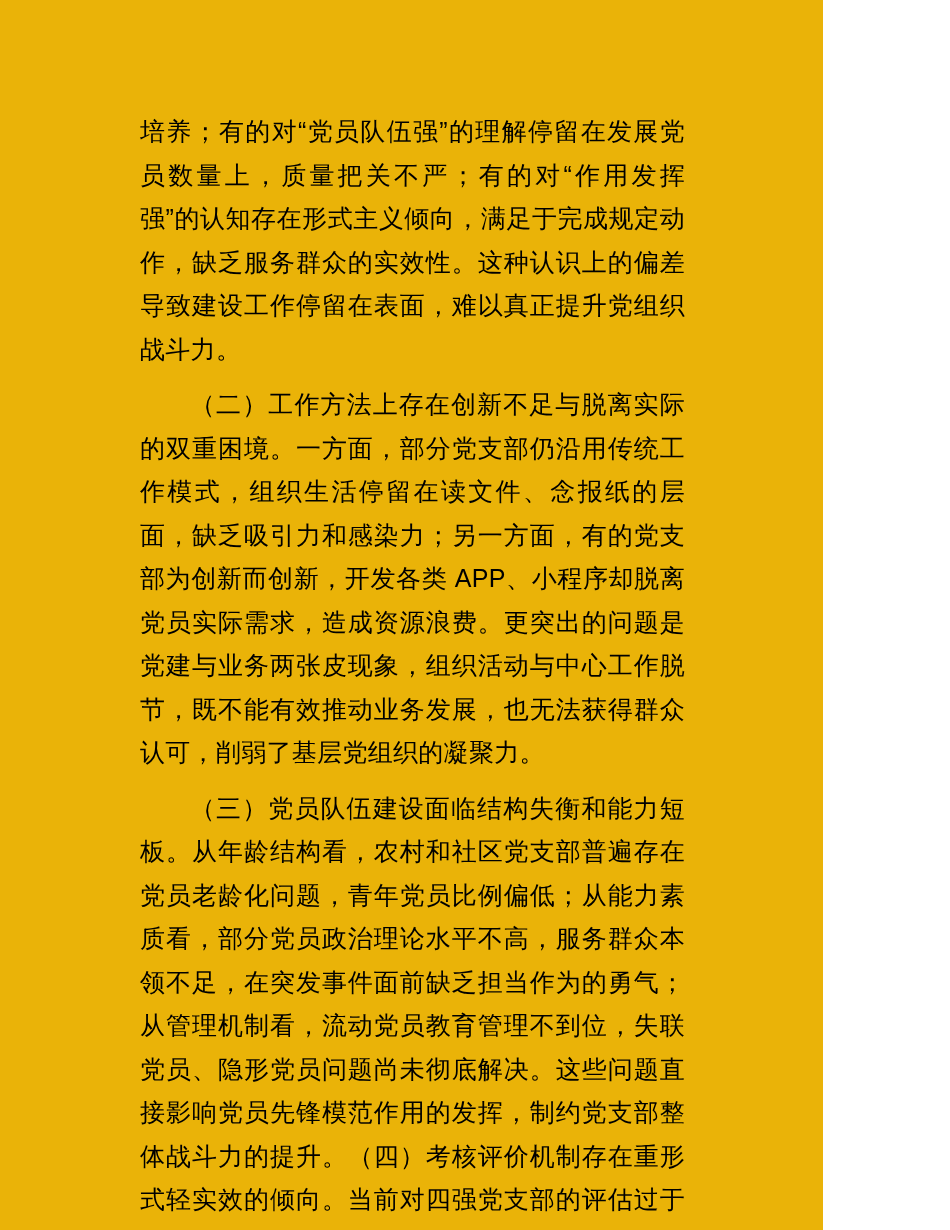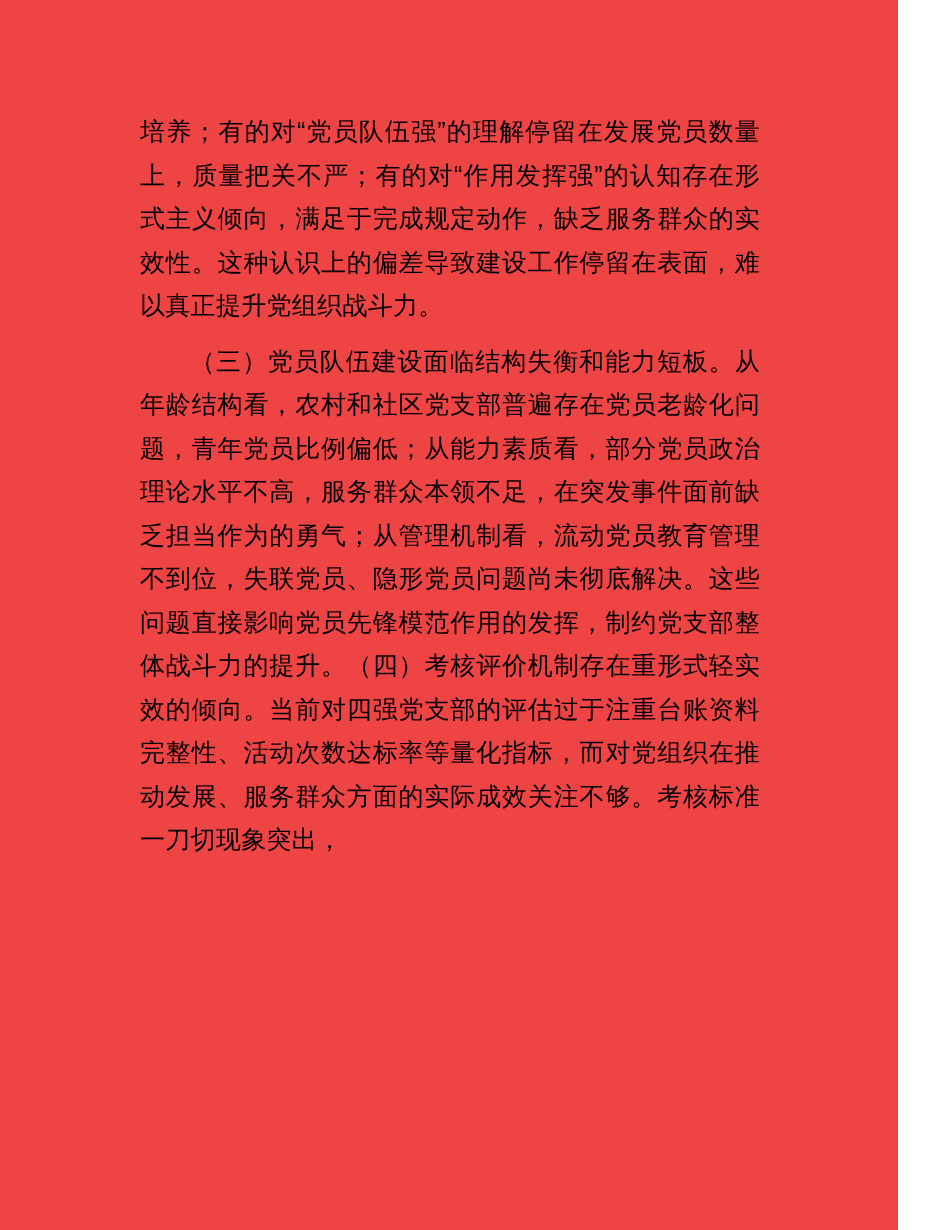--- a/index.html
+++ b/index.html
@@ -3,23 +3,23 @@
 <meta charset="utf-8">
 <style>
   html, body {
     margin: 0;
     padding: 0;
     background: #ffffff;
   }
   .doc-page {
     position: relative;
     box-sizing: border-box;
-    width: 898px;
+    width: 823px;
     height: 1230px;
-    background: #ef4444;
+    background: #eab308;
     padding: 110px 138px 0 140px;
     overflow: hidden;
     font-family: "Liberation Sans", "DejaVu Sans", sans-serif;
     color: #000000;
   }
   .doc-paragraph {
     margin: 0 0 12px 0;
     font-size: 25px;
     line-height: 43.5px;
     letter-spacing: 0.3px;
@@ -31,15 +31,16 @@
   .doc-paragraph.indent {
     text-indent: 2em;
   }
 </style>
 </head>
 <body>
 
 <div class="doc-page">
   <p class="doc-paragraph">培养；有的对“党员队伍强”的理解停留在发展党员数量上，质量把关不严；有的对“作用发挥强”的认知存在形式主义倾向，满足于完成规定动作，缺乏服务群众的实效性。这种认识上的偏差导致建设工作停留在表面，难以真正提升党组织战斗力。</p>
 
+  <p class="doc-paragraph indent">（二）工作方法上存在创新不足与脱离实际的双重困境。一方面，部分党支部仍沿用传统工作模式，组织生活停留在读文件、念报纸的层面，缺乏吸引力和感染力；另一方面，有的党支部为创新而创新，开发各类 APP、小程序却脱离党员实际需求，造成资源浪费。更突出的问题是党建与业务两张皮现象，组织活动与中心工作脱节，既不能有效推动业务发展，也无法获得群众认可，削弱了基层党组织的凝聚力。</p>
 
   <p class="doc-paragraph indent">（三）党员队伍建设面临结构失衡和能力短板。从年龄结构看，农村和社区党支部普遍存在党员老龄化问题，青年党员比例偏低；从能力素质看，部分党员政治理论水平不高，服务群众本领不足，在突发事件面前缺乏担当作为的勇气；从管理机制看，流动党员教育管理不到位，失联党员、隐形党员问题尚未彻底解决。这些问题直接影响党员先锋模范作用的发挥，制约党支部整体战斗力的提升。（四）考核评价机制存在重形式轻实效的倾向。当前对四强党支部的评估过于注重台账资料完整性、活动次数达标率等量化指标，而对党组织在推动发展、服务群众方面的实际成效关注不够。考核标准一刀切现象突出，</p>
 </div>
 
 </body></html>

